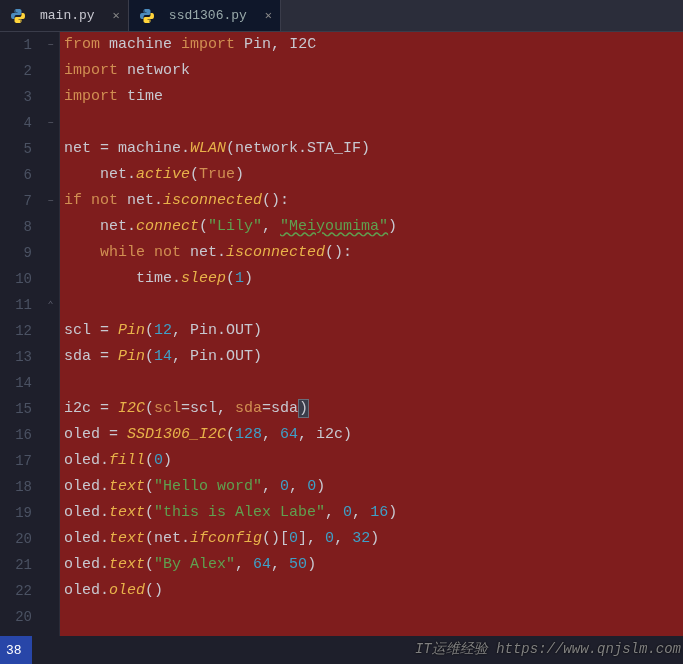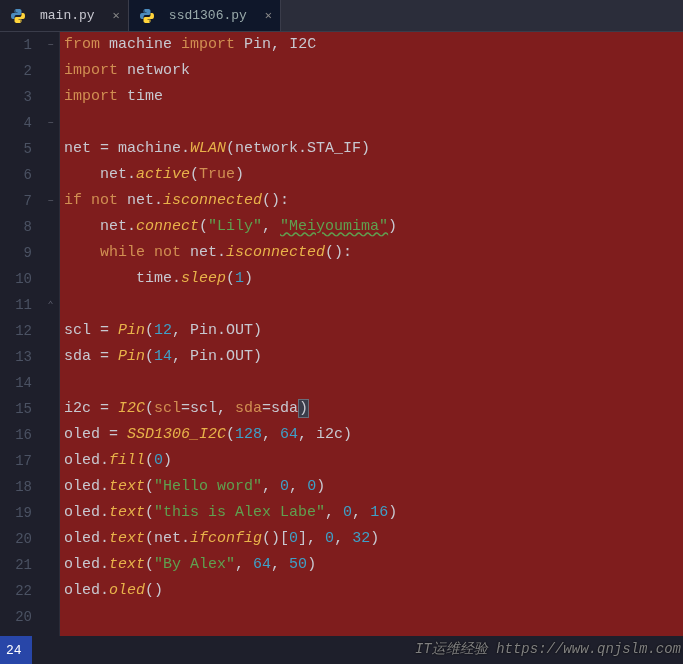--- a/index.html
+++ b/index.html
@@ -211,16 +211,16 @@
       <div class="line"><span class="op">oled.</span><span class="fn">fill</span><span class="op">(</span><span class="num">0</span><span class="op">)</span></div>
       <div class="line"><span class="op">oled.</span><span class="fn">text</span><span class="op">(</span><span class="str">"Hello word"</span><span class="op">, </span><span class="num">0</span><span class="op">, </span><span class="num">0</span><span class="op">)</span></div>
       <div class="line"><span class="op">oled.</span><span class="fn">text</span><span class="op">(</span><span class="str">"this is Alex Labe"</span><span class="op">, </span><span class="num">0</span><span class="op">, </span><span class="num">16</span><span class="op">)</span></div>
       <div class="line"><span class="op">oled.</span><span class="fn">text</span><span class="op">(net.</span><span class="fn">ifconfig</span><span class="op">()[</span><span class="num">0</span><span class="op">], </span><span class="num">0</span><span class="op">, </span><span class="num">32</span><span class="op">)</span></div>
       <div class="line"><span class="op">oled.</span><span class="fn">text</span><span class="op">(</span><span class="str">"By Alex"</span><span class="op">, </span><span class="num">64</span><span class="op">, </span><span class="num">50</span><span class="op">)</span></div>
       <div class="line"><span class="op">oled.</span><span class="fn">oled</span><span class="op">()</span></div>
     </div>
 </div>
 
 <div class="statusbar">
-  <span>24</span>
+  <span>38</span>
 </div>
 
 <div class="watermark">IT运维经验 https://www.qnjslm.com</div>
 
 </body></html>

